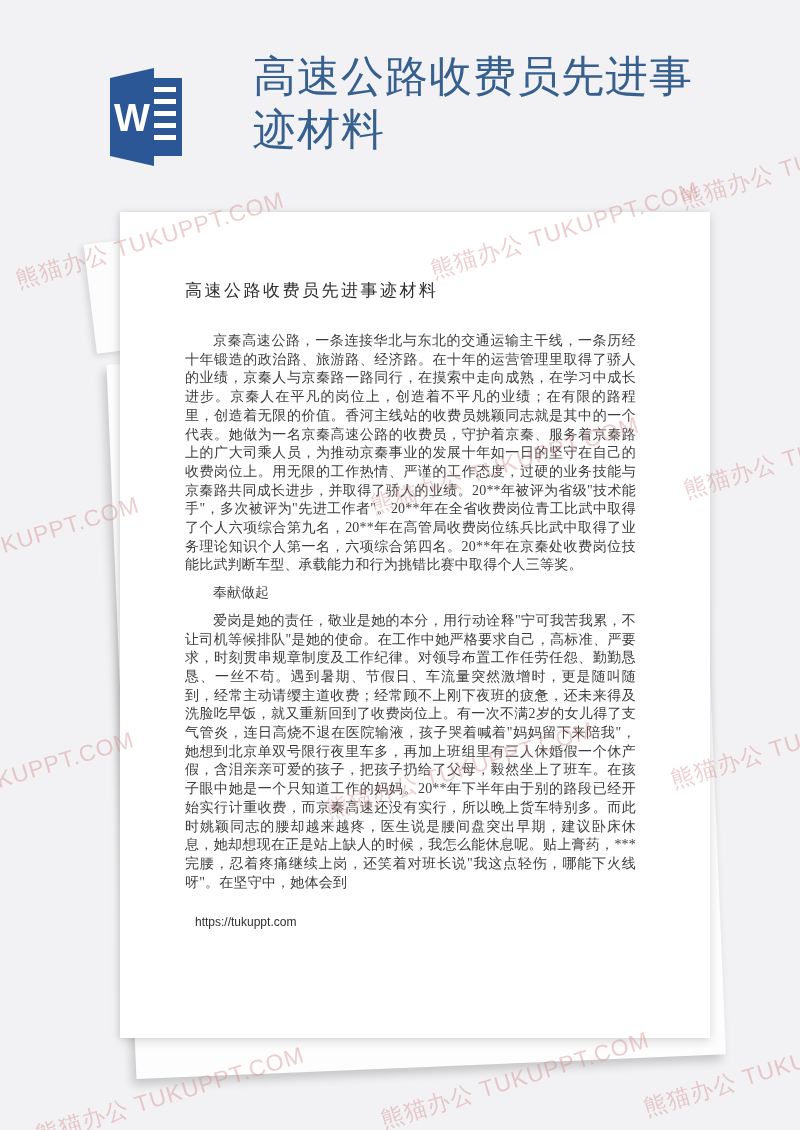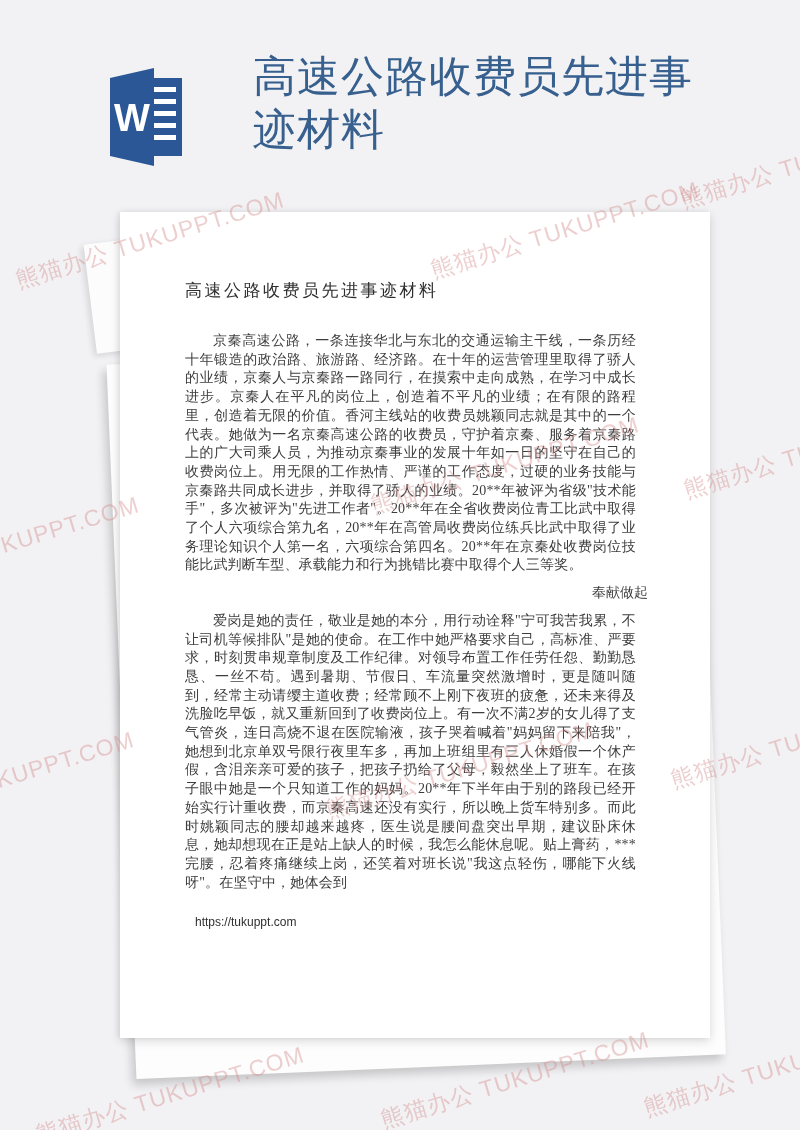--- a/index.html
+++ b/index.html
@@ -20,21 +20,21 @@
 
   
   .doc-page{position:absolute;left:120px;top:212px;width:590px;height:826px;background:#ffffff;
     box-shadow:0 3px 10px rgba(0,0,0,0.14), -2px 0 5px rgba(0,0,0,0.06);}
   .doc-inner{padding:66px 62px 0 65px;}
   .doc-title{font-family:"Liberation Serif",serif;font-size:17px;line-height:26px;
     letter-spacing:2.5px;color:#2e2e2e;margin:0 0 28px 0;font-weight:500;}
   .doc-p{font-family:"Liberation Serif",serif;font-size:14px;line-height:18.7px;color:#3d3d3d;
     text-align:justify;text-indent:2em;margin:0 12px 9px 0;letter-spacing:0.2px;}
   .doc-h{font-family:"Liberation Serif",serif;font-size:14px;line-height:18.7px;color:#3d3d3d;
-    text-indent:2em;margin:0 0 9px 0;text-align:right;}
+    text-indent:2em;margin:0 0 9px 0;}
   .doc-url{font-size:12px;color:#2f2f2f;margin:14px 0 0 0;text-decoration:none;display:inline-block;padding-left:10px;}
 
   
   .wm-layer{position:absolute;left:0;top:0;width:800px;height:1130px;pointer-events:none;}
   .wm{position:absolute;white-space:nowrap;font-size:23px;font-weight:500;
     color:rgba(213,140,140,0.42);transform:translate(-50%,-50%) rotate(-17deg);
     letter-spacing:1px;}
 </style>
 </head>
 <body>

